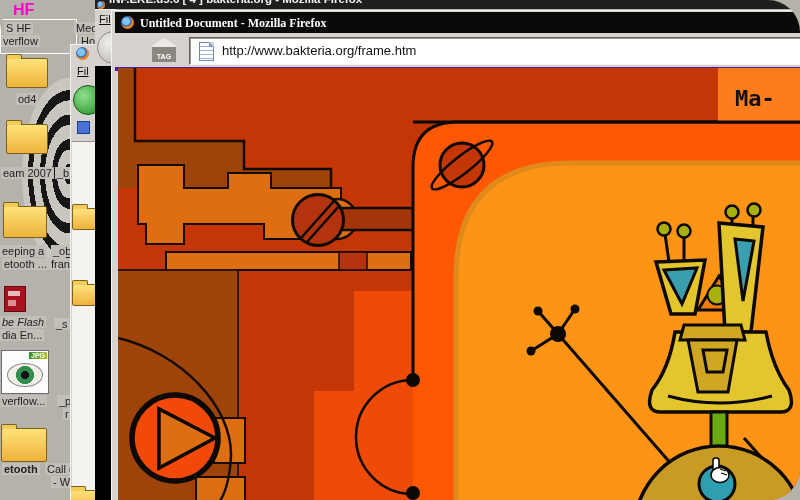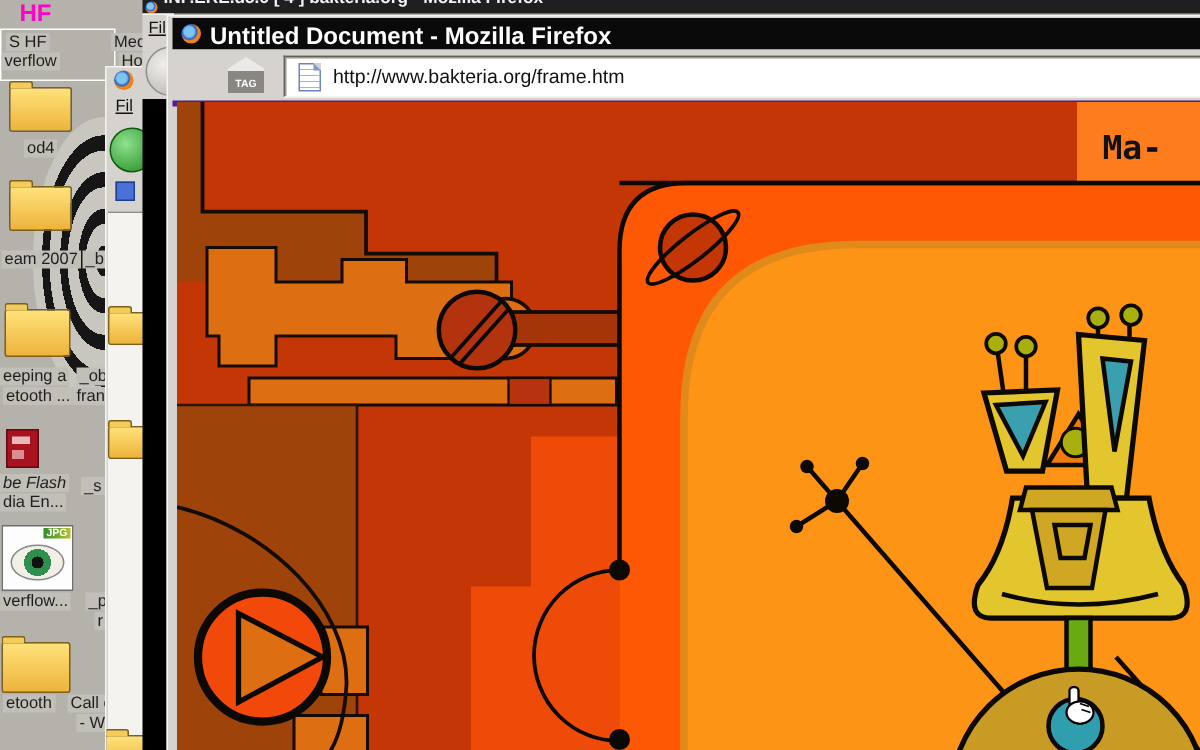--- a/index.html
+++ b/index.html
@@ -1,18 +1,18 @@
 <!DOCTYPE html>
 <html><head>
 <meta charset="utf-8">
 <style>
   html,body{margin:0;padding:0;}
   body{width:800px;height:500px;overflow:hidden;background:#b5b2ac;
        font-family:"Liberation Sans",sans-serif;position:relative;}
-  #screen{position:absolute;inset:0;width:800px;height:500px;overflow:hidden;}
+  #screen{position:absolute;inset:0;width:800px;height:500px;overflow:hidden;border-radius:32px;}
 
   
   .desk{position:absolute;inset:0;background:#b5b2ac;}
   .hf{position:absolute;left:13px;top:1px;font-weight:bold;font-size:16px;color:#ff00cc;}
   .selbox{position:absolute;left:0;top:19px;width:75px;height:33px;border:1px solid #fdfdfc;}
   .lbl{position:absolute;font-size:11px;line-height:12px;color:#1e1e1e;
        background:#c2bfb9;padding:0 2px;white-space:nowrap;}
   .spiral{position:absolute;left:22px;top:78px;width:94px;height:192px;border-radius:50%;
           background:repeating-radial-gradient(ellipse at center,#161616 0 5px,#c9c6c0 5px 12px);}
   .folder{position:absolute;background:linear-gradient(#ffe27a,#edb33c);
@@ -55,21 +55,21 @@
   .w2content{position:absolute;left:1px;top:96px;width:24px;height:360px;background:#f4f3f0;border-top:1px solid #8f8d87;}
 
   .fxicon{position:absolute;width:13px;height:13px;border-radius:50%;
       background:radial-gradient(circle at 40% 40%,#7ec4f2 0 30%,#2a5fbf 45%,#f28b1e 55%,#e85d04 100%);}
 
   
   .fw{position:absolute;left:111px;top:10px;width:689px;height:490px;background:#d6d3ce;
       border-left:1px solid #f4f3ef;border-top:1px solid #f4f3ef;}
   .fw-titlebar{position:absolute;left:3px;top:1px;right:0;height:21px;background:#0a0a0a;}
   .fw-titlebar .fxicon{left:6px;top:4px;}
-  .fw-title{position:absolute;left:25px;top:4px;font-size:16px;font-weight:bold;color:#fff;white-space:nowrap;}
+  .fw-title{position:absolute;left:25px;top:4px;font-size:12px;font-weight:bold;color:#fff;white-space:nowrap;font-family:Liberation Serif, serif;}
   .fw-toolbar{position:absolute;left:3px;top:22px;right:0;height:34px;background:#d6d3ce;
       border-bottom:4px solid #4c1d95;}
   .tagbadge{position:absolute;left:37px;top:5px;width:24px;height:24px;
       clip-path:polygon(50% 0,100% 32%,100% 100%,0 100%,0 32%);
       background:linear-gradient(#eceae6 0 38%,#8a8781 38%);}
   .tagbadge span{position:absolute;left:0;right:0;bottom:2px;text-align:center;
       font-size:7px;font-weight:bold;color:#fff;}
   .urlfield{position:absolute;left:74px;top:4px;width:612px;height:26px;background:#fff;
       border:1px solid;border-color:#636059 #f4f3ef #f4f3ef #636059;
       box-shadow:inset 1px 1px 0 #9a978f;}
@@ -111,21 +111,21 @@
     <div class="lbl" style="left:0px;top:245px;">eeping a</div>
     <div class="lbl" style="left:2px;top:258px;">etooth ...</div>
     <div class="lbl" style="left:51px;top:245px;">_obr</div>
     <div class="lbl" style="left:49px;top:258px;">franc</div>
     <div class="lbl" style="left:0px;top:316px;font-style:italic;">be Flash</div>
     <div class="lbl" style="left:0px;top:329px;">dia En...</div>
     <div class="lbl" style="left:54px;top:318px;">_s</div>
     <div class="lbl" style="left:0px;top:395px;">verflow...</div>
     <div class="lbl" style="left:57px;top:395px;">_p</div>
     <div class="lbl" style="left:63px;top:408px;">r</div>
-    <div class="lbl" style="left:2px;top:463px;">etooth</div>
+    <div class="lbl" style="left:2px;top:463px;font-weight:bold;">etooth</div>
     <div class="lbl" style="left:45px;top:463px;">Call o</div>
     <div class="lbl" style="left:51px;top:476px;">- W</div>
   </div>
 
   <div class="w1strip">
     <span class="dot"></span>
     <span class="w1title">INF.ERE.d5.6 [ 4 ] bakteria.org - Mozilla Firefox</span>
   </div>
 
   <div class="w2">

